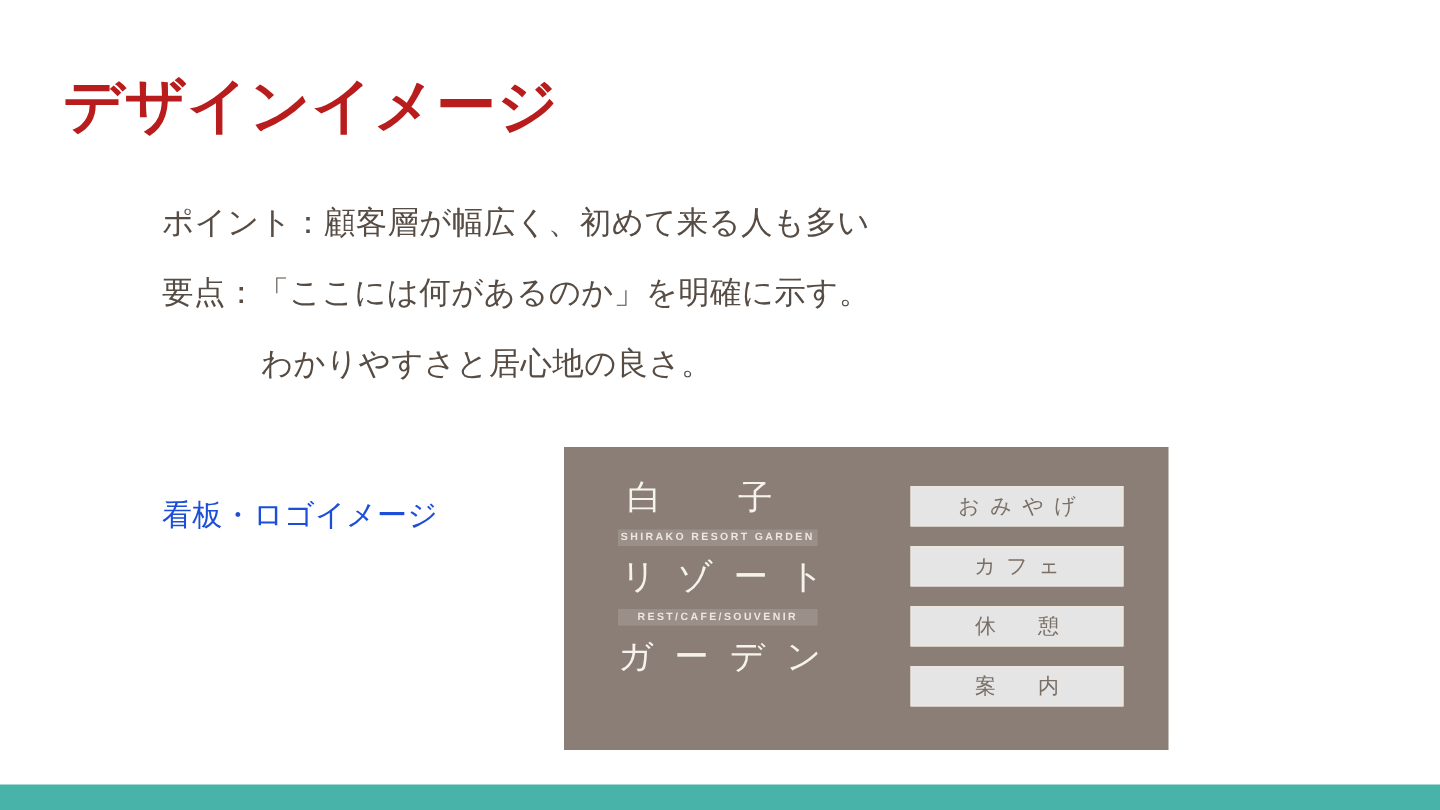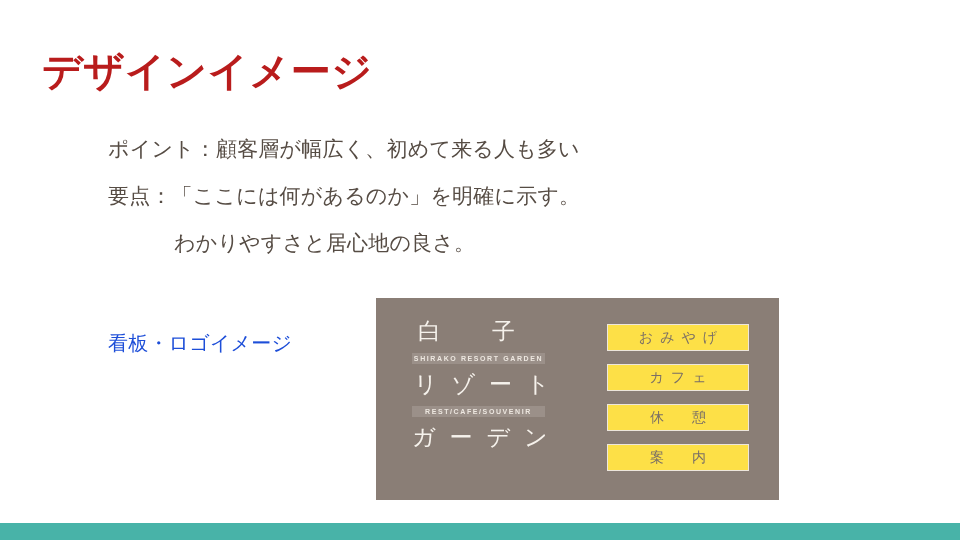--- a/index.html
+++ b/index.html
@@ -112,21 +112,21 @@
   .row-gap-b { margin: 10px 0 9px 0; }
 
   
   .sign-right {
     position: absolute;
     left: 231px;
     top: 26px;
     width: 142px;
   }
   .sign-box {
-    background: #fde047;
+    background: #e5e5e5;
     border: 1px solid #EDE6DC;
     height: 27px;
     margin-bottom: 13px;
     display: flex;
     align-items: center;
     justify-content: center;
     box-sizing: border-box;
   }
   .sign-box:last-child { margin-bottom: 0; }
   .sign-box-label {

